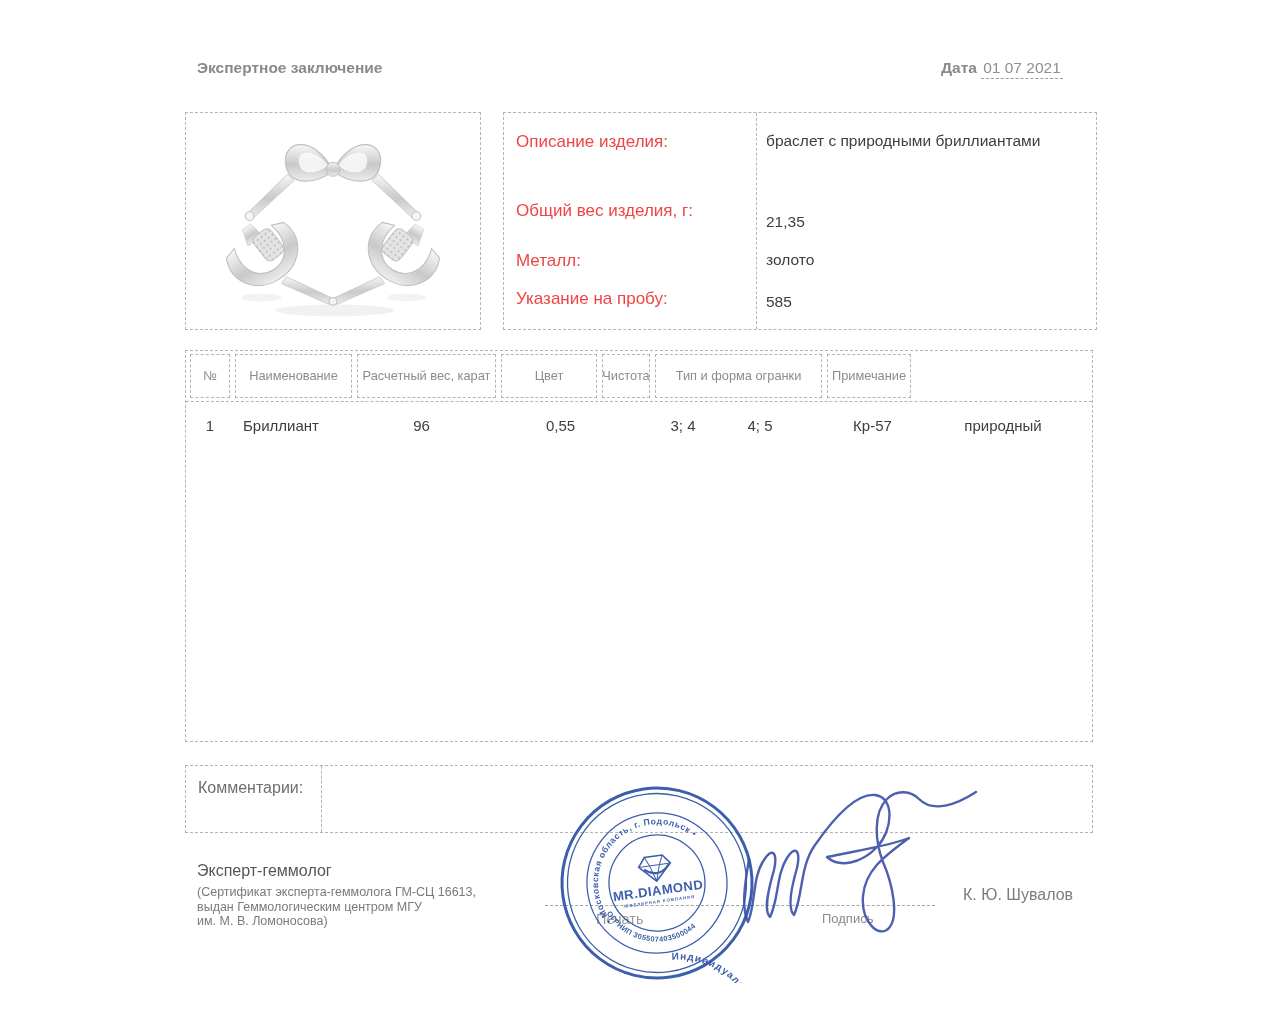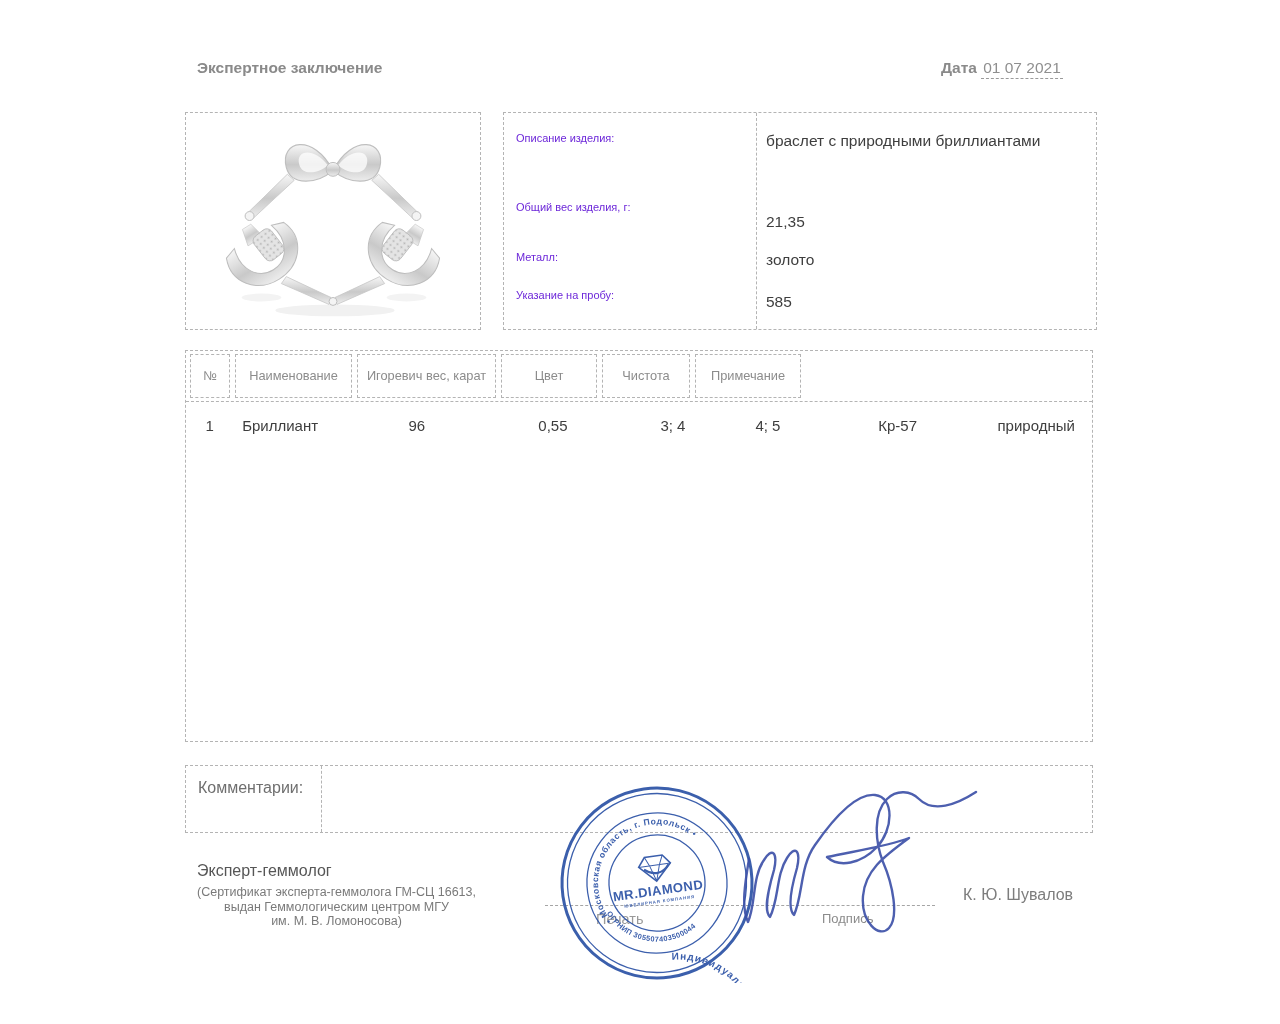--- a/index.html
+++ b/index.html
@@ -12,44 +12,44 @@
   .h-reg{left:505px;top:59px;font-size:15.5px;color:#8a8a8a;}
   .h-reg b,.h-date b{font-weight:bold;color:#8a8a8a;}
   .h-reg .uval,.h-date .uval{color:#8f8f8f;border-bottom:1px dashed #9a9a9a;padding:0 2px 2px 2px;}
   .h-date{left:941px;top:59px;font-size:15.5px;color:#8a8a8a;}
 
   
   .dashed{border:1px dashed #b4b4b4;box-sizing:border-box;background:#fff;}
   .photo-box{left:185px;top:112px;width:296px;height:218px;display:flex;align-items:center;justify-content:center;}
   .desc-box{left:503px;top:112px;width:594px;height:218px;}
   .desc-divider{position:absolute;left:252px;top:0;bottom:0;width:0;border-left:1px dashed #b4b4b4;}
-  .d-label{position:absolute;left:12px;font-size:11px;color:#6d28d9;}
+  .d-label{position:absolute;left:12px;font-size:17px;color:#ef4444;}
   .d-value{position:absolute;left:262px;font-size:15.5px;color:#3e3e3e;}
 
   
   .table-box{left:185px;top:350px;width:908px;height:392px;}
   .t-title{padding:11px 12px 9px 12px;font-size:15px;color:#8a8a8a;border-bottom:1px dashed #b4b4b4;}
   .t-head{display:flex;gap:5px;padding:3px 4px;border-bottom:1px dashed #b4b4b4;}
   .th{border:1px dashed #b4b4b4;height:44px;box-sizing:border-box;display:flex;align-items:center;justify-content:center;
       text-align:center;font-size:12.8px;color:#8c8c8c;line-height:1.25;padding:0 3px;}
   .t-row{display:flex;gap:5px;padding:0 4px;margin-top:12px;}
   .td{height:22px;display:flex;align-items:center;justify-content:center;font-size:15px;color:#3e3e3e;}
   .td.left{justify-content:flex-start;padding-left:8px;box-sizing:border-box;}
   .c0{width:40px;}.c1{width:117px;}.c2{width:129px;}.c3{width:139px;}
-  .c4{width:96px;}.c5{width:88px;}.c6{width:167px;}.c7{width:106px;text-align:right;}
+  .c4{width:96px;}.c5{width:48px;}.c6{width:167px;}.c7{width:84px;text-align:right;}
 
   
   .comments-box{left:185px;top:765px;width:908px;height:68px;z-index:1;}
   .c-divider{position:absolute;left:135px;top:0;bottom:0;width:0;border-left:1px dashed #b4b4b4;}
   .c-label{position:absolute;left:12px;top:13px;font-size:16px;color:#6f6f6f;}
   .c-value{position:absolute;left:150px;top:13px;font-size:15px;color:#3e3e3e;}
 
   
   .e-role{left:197px;top:862px;font-size:16px;color:#565656;}
-  .e-cert{left:197px;top:885px;font-size:12.5px;color:#7a7a7a;line-height:14.5px;text-align:center;}
+  .e-cert{left:197px;top:885px;font-size:12.5px;color:#7a7a7a;line-height:14.5px;}
   .e-name{left:963px;top:886px;font-size:16px;color:#7d7d7d;}
 
   .sig-line{left:545px;top:905px;width:390px;height:0;border-top:1px dashed #a5a5a5;z-index:1;}
   .sig-label{left:822px;top:911px;font-size:13px;color:#8b8b8b;z-index:1;}
   .stamp-label{left:596px;top:911px;font-size:14.5px;color:#9a9a9a;z-index:1;}
 
   .stamp-svg{left:557px;top:783px;z-index:2;}
   .sign-svg{left:735px;top:783px;z-index:3;}
 </style>
 </head>
@@ -118,23 +118,24 @@
     <div class="d-label" style="top:138px">Металл:</div>
     <div class="d-value" style="top:138px">золото</div>
     <div class="d-label" style="top:176px">Указание на пробу:</div>
     <div class="d-value" style="top:180px">585</div>
   </div>
 
   <div class="abs dashed table-box">
     <div class="t-head">
       <div class="th c0">№</div>
       <div class="th c1">Наименование</div>
-      <div class="th c3">Игоревич вес, карат</div>
+      <div class="th c3">Расчетный вес, карат</div>
       <div class="th c4">Цвет</div>
       <div class="th c5">Чистота</div>
+      <div class="th c6">Тип и форма огранки</div>
       <div class="th c7">Примечание</div>
     </div>
     <div class="t-row">
       <div class="td c0">1</div>
       <div class="td c1 left">Бриллиант</div>
       <div class="td c2">96</div>
       <div class="td c3">0,55</div>
       <div class="td c4">3; 4</div>
       <div class="td c5">4; 5</div>
       <div class="td c6">Кр-57</div>

